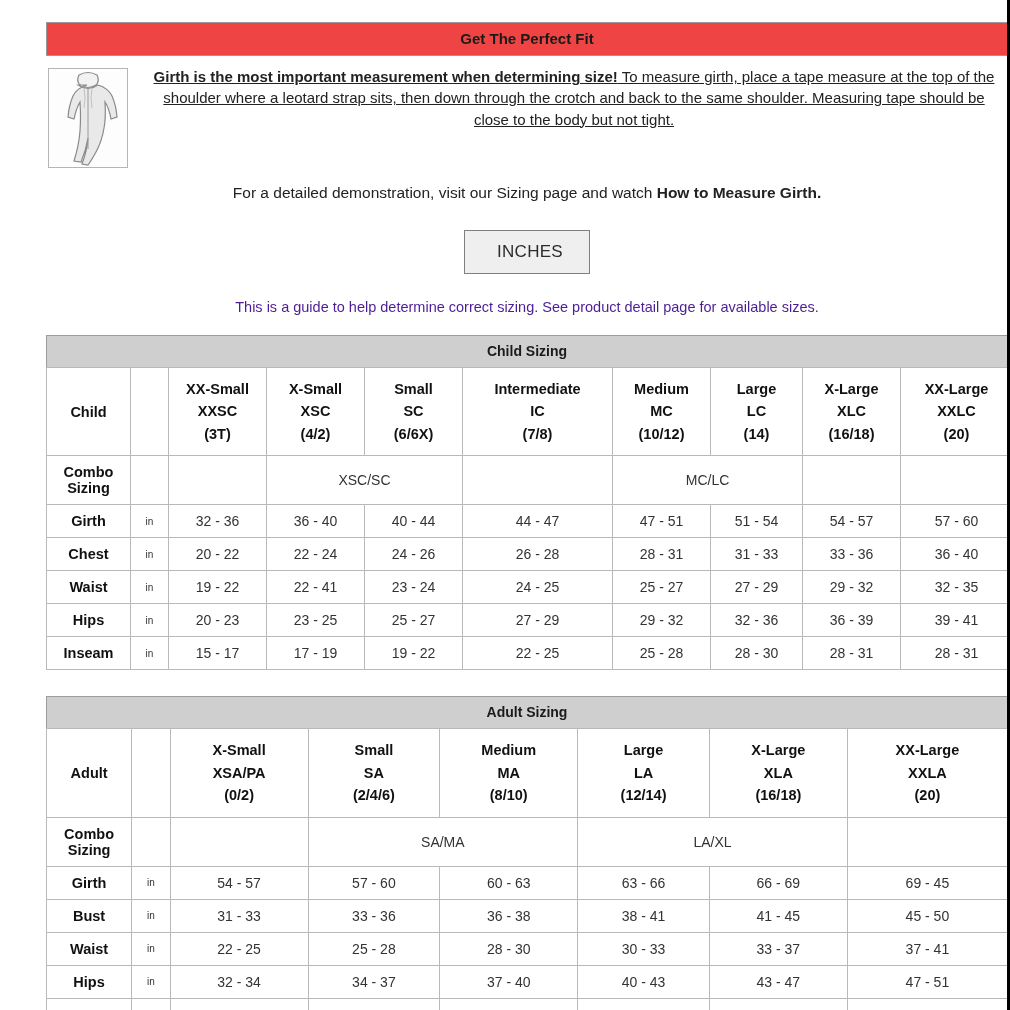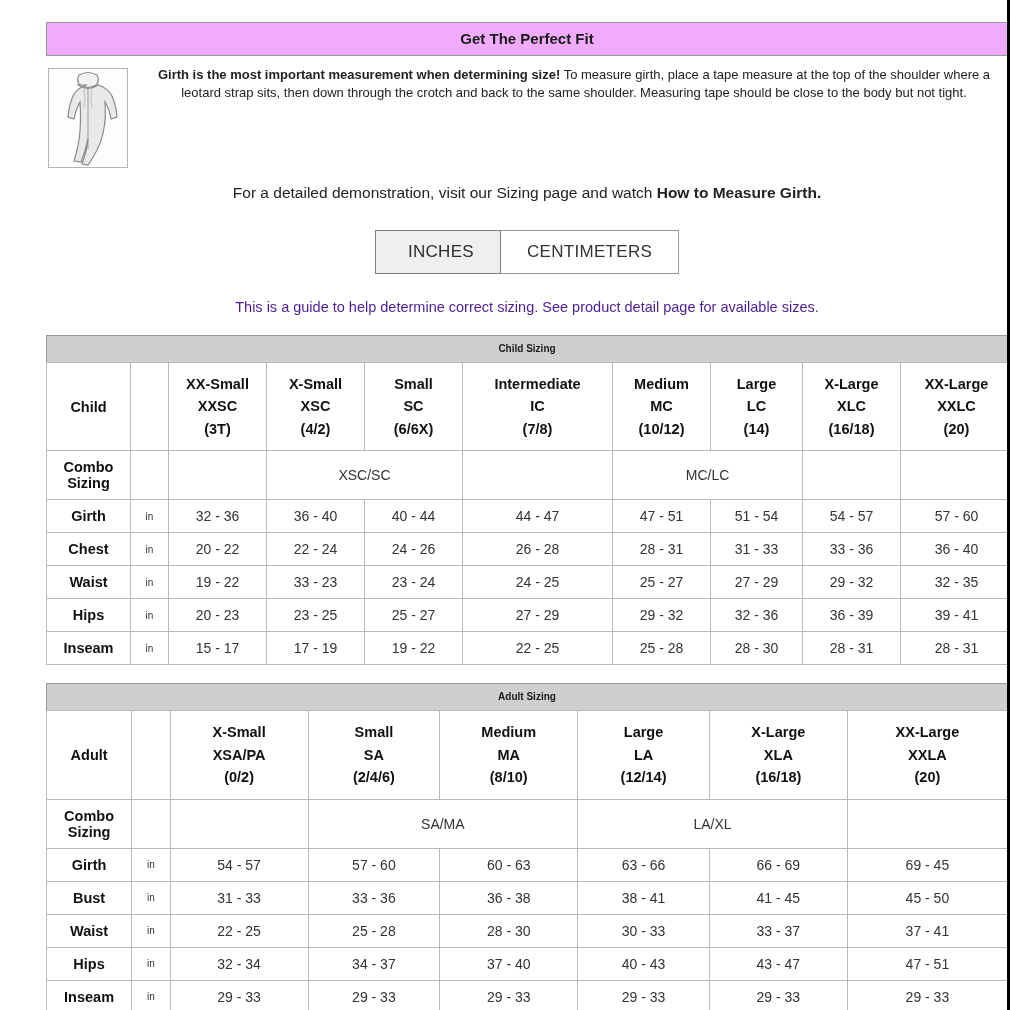--- a/index.html
+++ b/index.html
@@ -15,21 +15,21 @@
     background: #ffffff;
     overflow: hidden;
     border-right: 3px solid #000;
   }
   .inner {
     padding: 22px 6px 0 46px;
   }
 
   
   .fit-header {
-    background: #f0abfc;
+    background: #ef4444;
     border: 1px solid #999;
     text-align: center;
     font-weight: bold;
     font-size: 15px;
     color: #1a1a1a;
     padding: 7px 0 8px 0;
     width: 962px;
   }
 
   
@@ -43,25 +43,26 @@
     width: 80px;
     min-width: 80px;
     height: 100px;
     border: 1px solid #b5b5b5;
     margin: 2px 16px 0 2px;
     background: #fdfdfd;
     position: relative;
   }
   .intro-text {
     flex: 1;
-    font-size: 13px;
+    font-size: 15px;
     line-height: 1.42;
     color: #222;
     text-align: center;
     padding-right: 4px;
+    text-decoration: underline;
   }
   .intro-text b { font-weight: bold; }
   .detail-line {
     width: 962px;
     text-align: center;
     font-size: 15.5px;
     color: #222;
     margin-top: 16px;
   }
   .detail-line b { font-weight: bold; }
@@ -98,21 +99,21 @@
     margin-top: 25px;
   }
 
   
   .tbl-title {
     background: #cfcfcf;
     border: 1px solid #9c9c9c;
     border-bottom: none;
     text-align: center;
     font-weight: bold;
-    font-size: 10px;
+    font-size: 14px;
     color: #1a1a1a;
     padding: 7px 0 8px 0;
     width: 962px;
   }
   table.size {
     width: 962px;
     border-collapse: collapse;
     table-layout: fixed;
   }
   table.size td {
@@ -136,21 +137,21 @@
   table.size td.hdr {
     font-weight: bold;
     color: #111;
     font-size: 14.5px;
     line-height: 1.55;
     padding: 10px 2px;
     margin-top: 48px;
   }
   table.size td.blank { border: 1px solid #b9b9b9; }
   .sp-child { margin-top: 20px; }
-  .sp-adult { margin-top: 18px; }
+  .sp-adult { margin-top: 26px; }
 </style>
 </head>
 <body>
 
 <div class="page">
   <div class="inner">
 
     <div class="fit-header">Get The Perfect Fit</div>
 
     <div class="intro-wrap">
@@ -168,21 +169,20 @@
         <b>Girth is the most important measurement when determining size!</b><span> To measure girth, place a tape measure at the top of the shoulder where a leotard strap sits, then down through the crotch and back to the same shoulder. Measuring tape should be close to the body but not tight.</span>
       </div>
     </div>
 
     <div class="detail-line">
       <span>For a detailed demonstration, visit our Sizing page and watch </span><b>How to Measure Girth.</b>
     </div>
 
     <div class="unit-toggle">
       <button class="unit-btn active">INCHES</button>
-      <button class="unit-btn">CENTIMETERS</button>
     </div>
 
     <div class="guide-note">This is a guide to help determine correct sizing. See product detail page for available sizes.</div>
 
     <div class="tbl-title sp-child">Child Sizing</div>
     <table class="size">
       <colgroup>
         <col style="width:84px">
           <col style="width:38px">
         <col style="width:98px">
@@ -275,21 +275,21 @@
           <td>26 - 28</td>
           <td>28 - 31</td>
           <td>31 - 33</td>
           <td>33 - 36</td>
           <td>36 - 40</td>
         </tr>
         <tr>
           <td class="rowhead">Waist</td>
           <td class="unit">in</td>
           <td>19 - 22</td>
-          <td>33 - 23</td>
+          <td>22 - 41</td>
           <td>23 - 24</td>
           <td>24 - 25</td>
           <td>25 - 27</td>
           <td>27 - 29</td>
           <td>29 - 32</td>
           <td>32 - 35</td>
         </tr>
         <tr>
           <td class="rowhead">Hips</td>
           <td class="unit">in</td>

